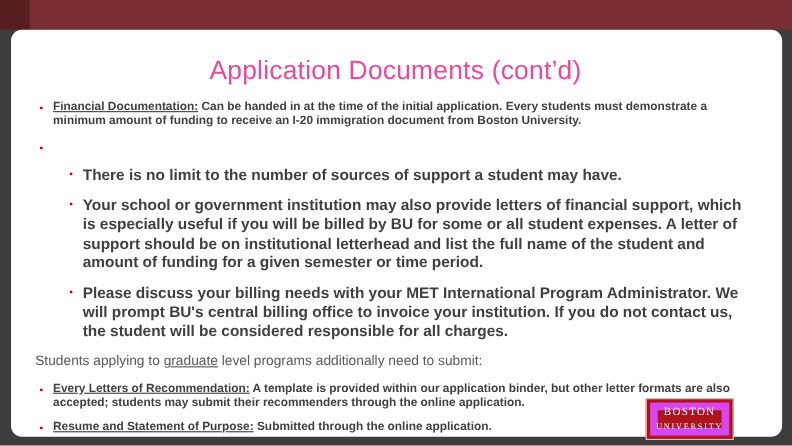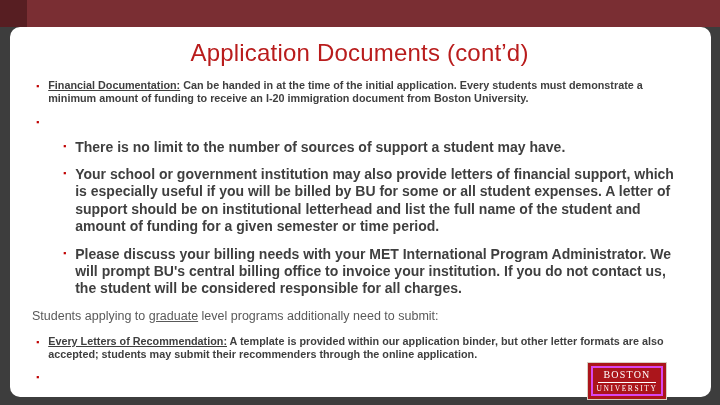--- a/index.html
+++ b/index.html
@@ -18,22 +18,22 @@
   .corner-square { width: 27px; height: 27px; background: #571e22; flex: none; }
   .top-bar-title { color: #f2eaea; font-size: 13px; margin-left: 12px; margin-top: 46px; }
 
   
   .slide {
     position: absolute; top: 27px; left: 10px; right: 9px; bottom: 8px;
     background: #ffffff; border-radius: 10px;
     padding: 8px 22px 0 20px;
   }
   .slide-title {
-    text-align: center; color: #b91c1c; font-weight: 400;
-    font-size: 24px; margin: 4px 0 12px 0; letter-spacing: 0.2px;
+    text-align: center; color: #ec4899; font-weight: 400;
+    font-size: 24px; margin: 16px 0 12px 0; letter-spacing: 0.2px;
   }
 
   .bullet { display: flex; align-items: flex-start; margin-bottom: 9px; }
   .bul {
     color: #c00000; font-size: 9px; line-height: 13px; margin: 1px 9px 0 6px;
     flex: none;
   }
   .btext {
     margin: 0; font-size: 10.8px; line-height: 1.24; color: #3f3f3f; font-weight: bold;
   }
@@ -55,21 +55,21 @@
 
   
   .bu-logo {
     position: absolute; right: 53px; bottom: 5px;
     width: 80px; height: 38px; background: #ab151b;
     border: 1px solid #d8d0c2;
     display: flex; align-items: center; justify-content: center;
   }
   .bu-logo-inner {
     width: calc(100% - 6px); height: calc(100% - 6px);
-    border: 2px solid #d946ef;
+    border: 7px solid #d946ef;
     display: flex; flex-direction: column; align-items: center; justify-content: center;
     color: #ffffff; font-family: "Liberation Serif", serif;
   }
   .bu-line1 { font-size: 10px; letter-spacing: 1.2px; line-height: 1; }
   .bu-rule { width: 58px; height: 1px; background: #ffffff; margin: 2px 0; }
   .bu-line2 { font-size: 7.5px; letter-spacing: 1.6px; line-height: 1; }
 </style>
 </head>
 <body>
 
@@ -107,20 +107,21 @@
 
   <p class="grad-line"><span>Students applying to </span><span class="u">graduate</span><span> level programs additionally need to submit:</span></p>
 
   <div class="bullet">
     <span class="bul">▪</span>
     <p class="btext"><span class="lead">Every Letters of Recommendation:</span><span> A template is provided within our application binder, but other letter formats are also accepted; students may submit their recommenders through the online application.</span></p>
   </div>
 
   <div class="bullet">
     <span class="bul">▪</span>
+    <p class="btext"><span class="lead">Resume and Statement of Purpose:</span><span> Submitted through the online application.</span></p>
   </div>
 
 </div>
 
 <div class="bu-logo">
   <div class="bu-logo-inner">
     <span class="bu-line1">BOSTON</span>
     <span class="bu-rule"></span>
     <span class="bu-line2">UNIVERSITY</span>
   </div>

